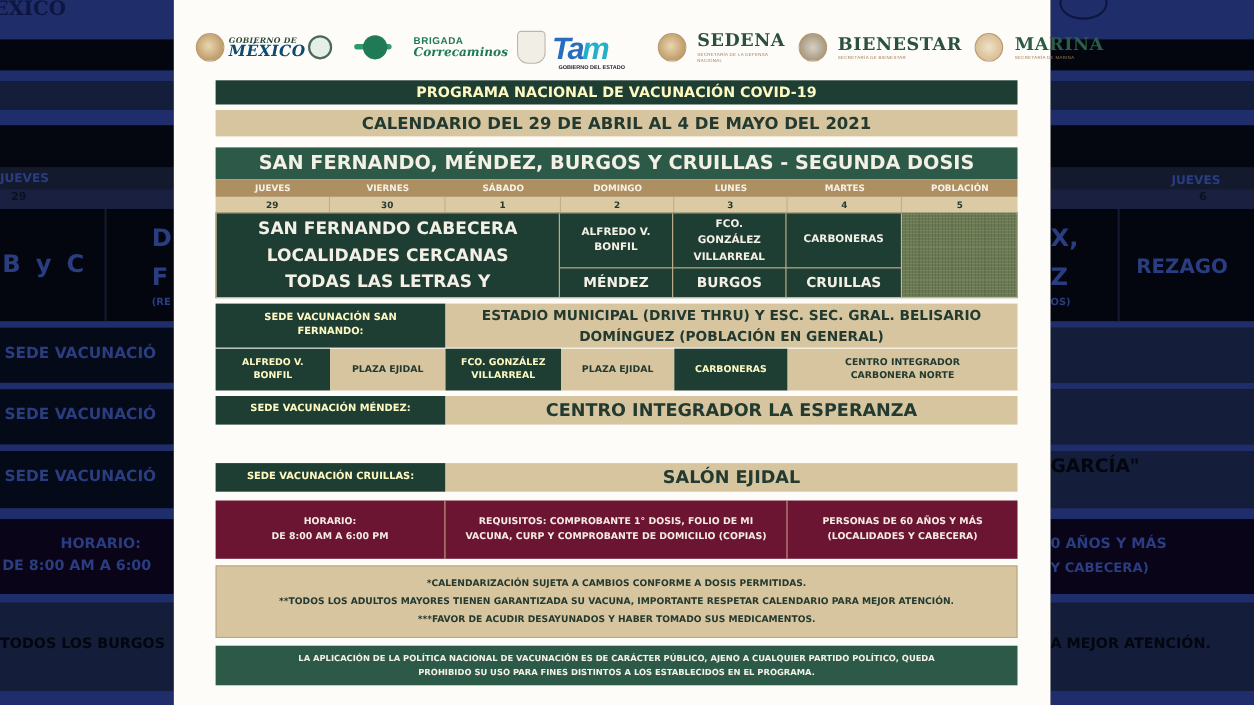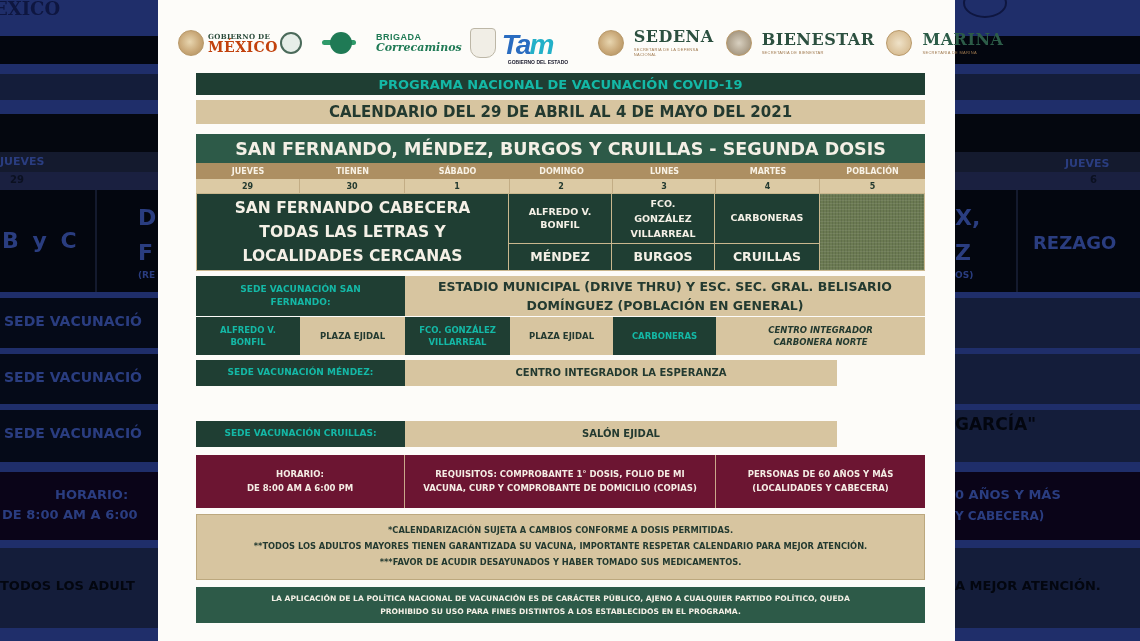--- a/index.html
+++ b/index.html
@@ -11,23 +11,23 @@
     .bg-left { left: 0; width: 158px; }
     .bg-right { left: 955px; width: 185px; }
     .bg-band { position: absolute; left: 0; right: 0; }
     .bg-text { position: absolute; color: #2a3d80; font-weight: bold; font-family: "DejaVu Sans", sans-serif; white-space: nowrap; filter: blur(0.5px); }
 
     
     .poster { position: absolute; left: 158px; top: 0; width: 797px; height: 641px; background: #fdfcf9; }
     .logos { position: absolute; left: 20px; top: 20px; width: 760px; height: 46px; display: flex; align-items: center; }
     .seal { width: 26px; height: 26px; border-radius: 50%; background: radial-gradient(circle at 45% 45%, #e8d6b0 0%, #c9a878 55%, #a88a5a 100%); border: 1px solid #b89868; flex: none; }
     .logo-block { display: flex; align-items: center; margin-right: 8px; }
-    .gob-text { margin-left: 4px; line-height: 1; }
+    .gob-text { margin-left: 4px; line-height: 1; font-style: italic; }
     .gob-small { font-family: "DejaVu Serif", serif; font-size: 7px; font-weight: bold; color: #2a4a3a; letter-spacing: 0.3px; }
-    .gob-big { font-family: "DejaVu Serif", serif; font-size: 14px; font-weight: bold; color: #c2410c; letter-spacing: 0.5px; }
+    .gob-big { font-family: "DejaVu Serif", serif; font-size: 14px; font-weight: bold; color: #0c4a6e; letter-spacing: 0.5px; }
     .gob-badge { width: 22px; height: 22px; border-radius: 50%; border: 2px solid #4a6a5a; margin-left: 2px; background: #e6eee8; }
     .vsep { width: 1px; height: 36px; background: #cfcfcf; margin: 0 6px; }
     .brig-icon { width: 34px; height: 26px; position: relative; }
     .brig-icon .circle { position: absolute; left: 8px; top: 2px; width: 22px; height: 22px; border-radius: 50%; background: #1f7a55; }
     .brig-icon .wing { position: absolute; left: 0; top: 10px; width: 34px; height: 5px; background: #2f9a6a; border-radius: 3px; }
     .brig-text { margin-left: 20px; line-height: 1.05; }
     .brig-small { font-size: 9px; font-weight: bold; color: #1f7a55; letter-spacing: 0.5px; }
     .brig-big { font-family: "DejaVu Serif", serif; font-style: italic; font-size: 11px; font-weight: bold; color: #1f7a55; }
     .tam-shield { width: 26px; height: 30px; border: 1px solid #bdb7a7; border-radius: 4px 4px 10px 10px; background: #f1eee6; margin-right: 6px; }
     .tam-logo { position: relative; width: 76px; height: 32px; margin-top: 12px; }
@@ -36,21 +36,21 @@
     .tam-sub { position: absolute; left: 6px; bottom: 0; font-size: 5px; font-weight: bold; color: #223; }
     .agency { display: flex; align-items: center; margin-left: 12px; }
     .agency .seal { margin-right: 10px; }
     .agency-name { font-family: "DejaVu Serif", serif; font-weight: bold; font-size: 16px; letter-spacing: 0.5px; line-height: 1; }
     .agency-sub { font-size: 4px; color: #a07a50; margin-top: 2px; letter-spacing: 0.3px; }
     .c-sedena { color: #2c5040; }
     .c-marina { color: #2c5c48; }
     .c-bien { color: #2c5040; }
 
     .bar { position: absolute; left: 38px; width: 729px; display: flex; align-items: center; justify-content: center; text-align: center; font-family: "DejaVu Sans", sans-serif; font-weight: bold; }
-    .dark { background: #1f3e33; color: #14b8a6; }
+    .dark { background: #1f3e33; color: #fef9c3; }
     .tan { background: #d7c5a0; color: #233a30; }
     .mid { background: #2d5a48; color: #f4f0e6; }
 
     .t-programa { top: 73px; height: 22px; font-size: 13px; }
     .t-calendario { top: 100px; height: 24px; font-size: 15px; }
     .t-region { top: 134px; height: 29px; font-size: 17.5px; }
 
     .grid { position: absolute; left: 38px; width: 729px; display: grid; grid-template-columns: 104px 105px 105px 103px 103px 104px 105px; }
     .days { top: 163px; height: 16px; background: #ad8f62; }
     .days div { color: #f8f2e6; font-size: 8px; font-weight: bold; display: flex; align-items: center; justify-content: center; font-family: "DejaVu Sans", sans-serif; }
@@ -63,21 +63,21 @@
     .small-cell { font-size: 9.5px; border-right: 1px solid #c9b78e; }
     .town-cell { font-size: 12.5px; border-right: 1px solid #c9b78e; border-top: 1px solid #c9b78e; }
     .pattern { position: absolute; left: 623px; top: 0; width: 104px; height: 76px; background-color: #6b7a52;
       background-image: repeating-linear-gradient(0deg, rgba(255,255,255,0.08) 0 1px, transparent 1px 3px), repeating-linear-gradient(90deg, rgba(0,0,0,0.1) 0 1px, transparent 1px 3px); }
 
     .sede-sf { position: absolute; left: 38px; top: 276px; width: 729px; height: 80px; }
     .blk { position: absolute; display: flex; align-items: center; justify-content: center; text-align: center; font-weight: bold; font-family: "DejaVu Sans", sans-serif; line-height: 1.45; }
 
     .row-sede { position: absolute; left: 38px; width: 729px; height: 26px; }
     .row-sede .lab { left: 0; top: 0; width: 209px; height: 26px; font-size: 9px; }
-    .row-sede .val { left: 209px; top: 0; width: 432px; height: 26px; font-size: 10px; }
+    .row-sede .val { left: 209px; top: 0; width: 520px; height: 26px; font-size: 16px; }
 
     .info { position: absolute; left: 38px; top: 455px; width: 729px; height: 53px; }
     .info .blk { top: 0; height: 53px; font-size: 8.5px; line-height: 1.6; color: #f4ece4; background: #6c1532; border-right: 1px solid #c9a88a; }
 
     .notes { position: absolute; left: 38px; top: 514px; width: 729px; height: 66px; background: #d7c5a0; border: 1px solid #bca87e; display: flex; flex-direction: column; justify-content: center; align-items: center; }
     .notes div { font-size: 8.3px; font-weight: bold; color: #233a30; line-height: 1.9; font-family: "DejaVu Sans", sans-serif; white-space: nowrap; }
     .legal { position: absolute; left: 38px; top: 587px; width: 729px; height: 36px; background: #2d5a48; display: flex; flex-direction: column; justify-content: center; align-items: center; }
     .legal div { font-size: 7.6px; font-weight: bold; color: #f4f0e6; line-height: 1.75; font-family: "DejaVu Sans", sans-serif; white-space: nowrap; }
   </style>
 </head>
@@ -109,21 +109,21 @@
   <div class="bg-text" style="left:4px;top:369px;font-size:14px;">SEDE VACUNACIÓ</div>
   <div class="bg-band" style="top:404px;height:6px;background:#1f2e6a;"></div>
   <div class="bg-band" style="top:410px;height:52px;background:#050a18;"></div>
   <div class="bg-text" style="left:4px;top:425px;font-size:14px;">SEDE VACUNACIÓ</div>
   <div class="bg-band" style="top:462px;height:10px;background:#1f2e6a;"></div>
   <div class="bg-band" style="top:472px;height:68px;background:#0a0418;"></div>
   <div class="bg-text" style="left:55px;top:487px;font-size:13px;">HORARIO:</div>
   <div class="bg-text" style="left:2px;top:507px;font-size:13px;">DE 8:00 AM A 6:00</div>
   <div class="bg-band" style="top:540px;height:8px;background:#1f2e6a;"></div>
   <div class="bg-band" style="top:548px;height:80px;background:#141d3a;"></div>
-  <div class="bg-text" style="left:0;top:578px;font-size:13px;color:#03060f;">TODOS LOS ADULT</div>
+  <div class="bg-text" style="left:0;top:578px;font-size:13px;color:#03060f;">TODOS LOS BURGOS</div>
   <div class="bg-band" style="top:628px;height:13px;background:#1f2e6a;"></div>
 </div>
 
 <div class="bg-side bg-right">
   <div class="bg-band" style="top:0;height:36px;background:#1f2e6a;"></div>
   <div style="position:absolute;left:8px;top:-12px;width:44px;height:30px;border-radius:50%;border:2px solid #0e1640;"></div>
   <div class="bg-band" style="top:36px;height:28px;background:#03060f;"></div>
   <div class="bg-band" style="top:64px;height:10px;background:#1f2e6a;"></div>
   <div class="bg-band" style="top:74px;height:26px;background:#141d3a;"></div>
   <div class="bg-band" style="top:100px;height:14px;background:#1f2e6a;"></div>
@@ -207,63 +207,63 @@
       </div>
     </div>
   </div>
 
   <div class="bar dark t-programa">PROGRAMA NACIONAL DE VACUNACIÓN COVID-19</div>
   <div class="bar tan t-calendario">CALENDARIO DEL 29 DE ABRIL AL 4 DE MAYO DEL 2021</div>
   <div class="bar mid t-region">SAN FERNANDO, MÉNDEZ, BURGOS Y CRUILLAS - SEGUNDA DOSIS</div>
 
   <div class="grid days">
     <div>JUEVES</div>
-    <div>TIENEN</div>
+    <div>VIERNES</div>
     <div>SÁBADO</div>
     <div>DOMINGO</div>
     <div>LUNES</div>
     <div>MARTES</div>
     <div>POBLACIÓN</div>
   </div>
   <div class="grid dates">
     <div>29</div>
     <div>30</div>
     <div>1</div>
     <div>2</div>
     <div>3</div>
     <div>4</div>
     <div style="border-right:none;">5</div>
   </div>
 
   <div class="sched">
     <div class="cell big-cell">
       <div>
         <div>SAN FERNANDO CABECERA</div>
+        <div>LOCALIDADES CERCANAS</div>
         <div>TODAS LAS LETRAS Y</div>
-        <div>LOCALIDADES CERCANAS</div>
       </div>
     </div>
     <div class="cell small-cell" style="left:312px;top:0;width:103px;height:49px;padding:0 10px;">ALFREDO V. BONFIL</div>
     <div class="cell small-cell" style="left:415px;top:0;width:103px;height:49px;padding:0 14px;line-height:1.6;">FCO. GONZÁLEZ VILLARREAL</div>
     <div class="cell small-cell" style="left:518px;top:0;width:105px;height:49px;">CARBONERAS</div>
     <div class="cell town-cell" style="left:312px;top:49px;width:103px;height:27px;">MÉNDEZ</div>
     <div class="cell town-cell" style="left:415px;top:49px;width:103px;height:27px;">BURGOS</div>
     <div class="cell town-cell" style="left:518px;top:49px;width:105px;height:27px;">CRUILLAS</div>
     <div class="pattern"></div>
   </div>
 
   <div class="sede-sf">
     <div class="blk dark" style="left:0;top:0;width:209px;height:40px;font-size:9px;padding:0 40px;">SEDE VACUNACIÓN SAN FERNANDO:</div>
     <div class="blk tan" style="left:209px;top:0;width:520px;height:40px;font-size:12.5px;padding:0 12px;line-height:1.55;">ESTADIO MUNICIPAL (DRIVE THRU) Y ESC. SEC. GRAL. BELISARIO DOMÍNGUEZ (POBLACIÓN EN GENERAL)</div>
     <div class="blk dark" style="left:0;top:41px;width:104px;height:38px;font-size:8.5px;padding:0 12px;">ALFREDO V. BONFIL</div>
     <div class="blk tan" style="left:104px;top:41px;width:105px;height:38px;font-size:8.5px;">PLAZA EJIDAL</div>
     <div class="blk dark" style="left:209px;top:41px;width:105px;height:38px;font-size:8.5px;padding:0 2px;">FCO. GONZÁLEZ VILLARREAL</div>
     <div class="blk tan" style="left:314px;top:41px;width:103px;height:38px;font-size:8.5px;">PLAZA EJIDAL</div>
     <div class="blk dark" style="left:417px;top:41px;width:103px;height:38px;font-size:8.5px;">CARBONERAS</div>
-    <div class="blk tan" style="left:520px;top:41px;width:209px;height:38px;font-size:8.5px;padding:0 24px;font-style:italic;">CENTRO INTEGRADOR CARBONERA NORTE</div>
+    <div class="blk tan" style="left:520px;top:41px;width:209px;height:38px;font-size:8.5px;padding:0 24px;">CENTRO INTEGRADOR CARBONERA NORTE</div>
   </div>
 
   <div class="row-sede" style="top:360px;">
     <div class="blk dark lab">SEDE VACUNACIÓN MÉNDEZ:</div>
     <div class="blk tan val">CENTRO INTEGRADOR LA ESPERANZA</div>
   </div>
   <div class="row-sede" style="top:421px;">
     <div class="blk dark lab">SEDE VACUNACIÓN CRUILLAS:</div>
     <div class="blk tan val">SALÓN EJIDAL</div>
   </div>

